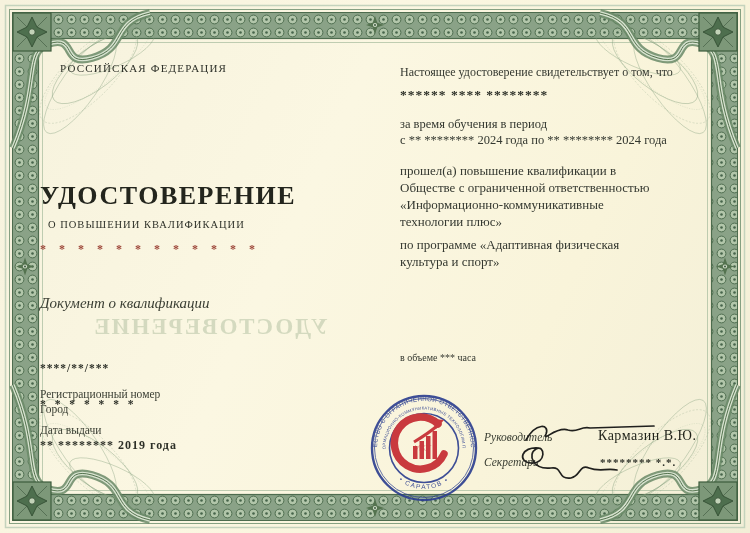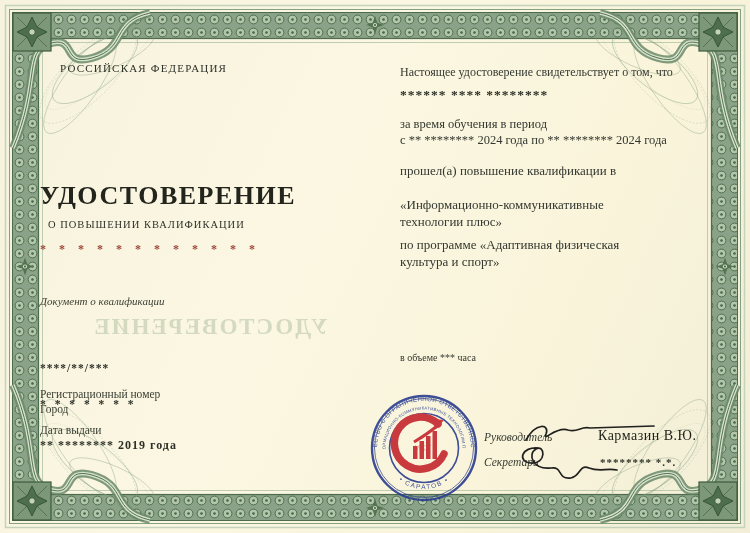--- a/index.html
+++ b/index.html
@@ -11,21 +11,21 @@
   .abs{position:absolute;}
   .ctr{text-align:left;}
   .border-svg{position:absolute;left:0;top:0;}
   
   .federation{left:60px;top:62px;width:290px;font-size:11px;letter-spacing:1.2px;color:#2e3129;}
   .title{left:40px;top:181px;width:320px;font-size:26px;font-weight:bold;letter-spacing:1.5px;color:#23251d;}
   .subtitle{left:40px;top:219px;width:320px;font-size:10.5px;letter-spacing:1px;color:#2e3129;padding-left:8px;}
   .stars-row{left:40px;top:242px;width:320px;font-size:12px;font-weight:bold;letter-spacing:5px;color:#9c4538;}
   .watermark{left:60px;top:314px;width:300px;text-align:center;font-size:23px;font-weight:bold;letter-spacing:2px;
     color:rgba(150,172,138,0.38);transform:scaleX(-1);filter:blur(0.7px);}
-  .doc-type{left:40px;top:295px;width:320px;font-style:italic;font-size:11px;color:#3a3e33;}
+  .doc-type{left:40px;top:295px;width:320px;font-style:italic;font-size:15px;color:#3a3e33;}
   .lab{font-size:11.5px;color:#3a3e33;}
   .val{font-size:11.5px;font-weight:bold;letter-spacing:1px;color:#2c2f27;}
   .reg-label{left:40px;top:348px;width:320px;margin-top:40px;}
   .reg-value{left:40px;top:362px;width:320px;}
   .city-label{left:40px;top:371px;width:320px;margin-top:32px;}
   .city-value{left:40px;top:398px;width:320px;letter-spacing:3px;}
   .date-label{left:40px;top:424px;width:320px;}
   .date-value{left:40px;top:438px;width:320px;font-size:12px;}
   
   .intro{left:400px;top:65px;width:330px;font-size:12px;}
@@ -112,20 +112,21 @@
   <div class="abs ctr val city-value">* * * * * * *</div>
   <div class="abs ctr lab date-label">Дата выдачи</div>
   <div class="abs ctr val date-value">** ******** 2019 года</div>
 
   <div class="abs ctr intro">Настоящее удостоверение свидетельствует о том, что</div>
   <div class="abs ctr holder-name">****** **** ********</div>
   <div class="abs ctr period1">за время обучения в период</div>
   <div class="abs ctr period2">с ** ******** 2024 года по ** ******** 2024 года</div>
 
   <div class="abs ctr bodyline" style="top:163px;">прошел(а) повышение квалификации в</div>
+  <div class="abs ctr bodyline" style="top:180px;">Обществе с ограниченной ответственностью</div>
   <div class="abs ctr bodyline" style="top:197px;">«Информационно-коммуникативные</div>
   <div class="abs ctr bodyline" style="top:214px;">технологии плюс»</div>
 
   <div class="abs ctr bodyline" style="top:237px;">по программе «Адаптивная физическая</div>
   <div class="abs ctr bodyline" style="top:254px;">культура и спорт»</div>
 
   <div class="abs ctr volume">в объеме *** часа</div>
 
   <div class="abs seal-wrap">
     <svg width="116" height="116" viewBox="0 0 116 116">

